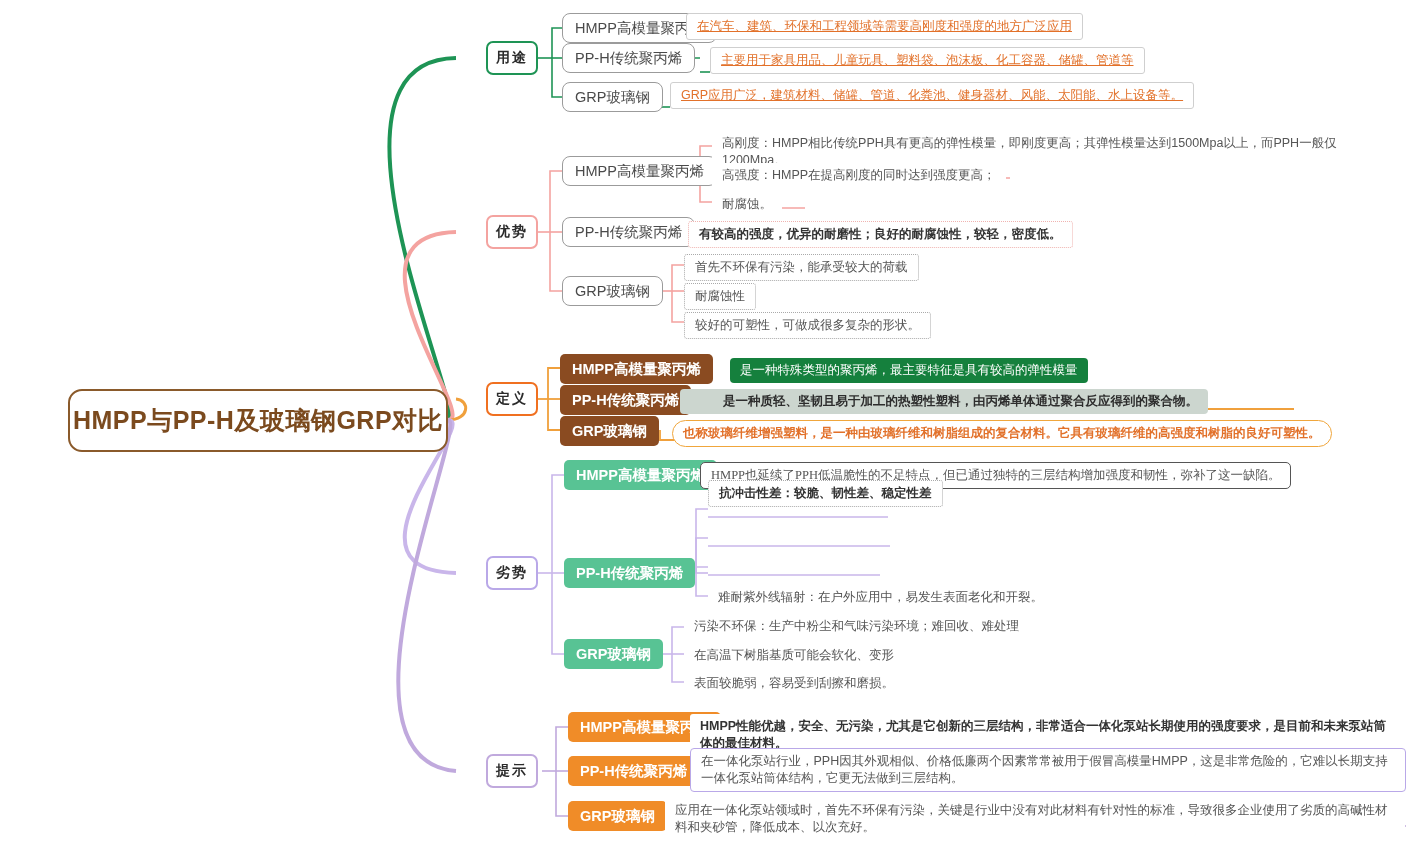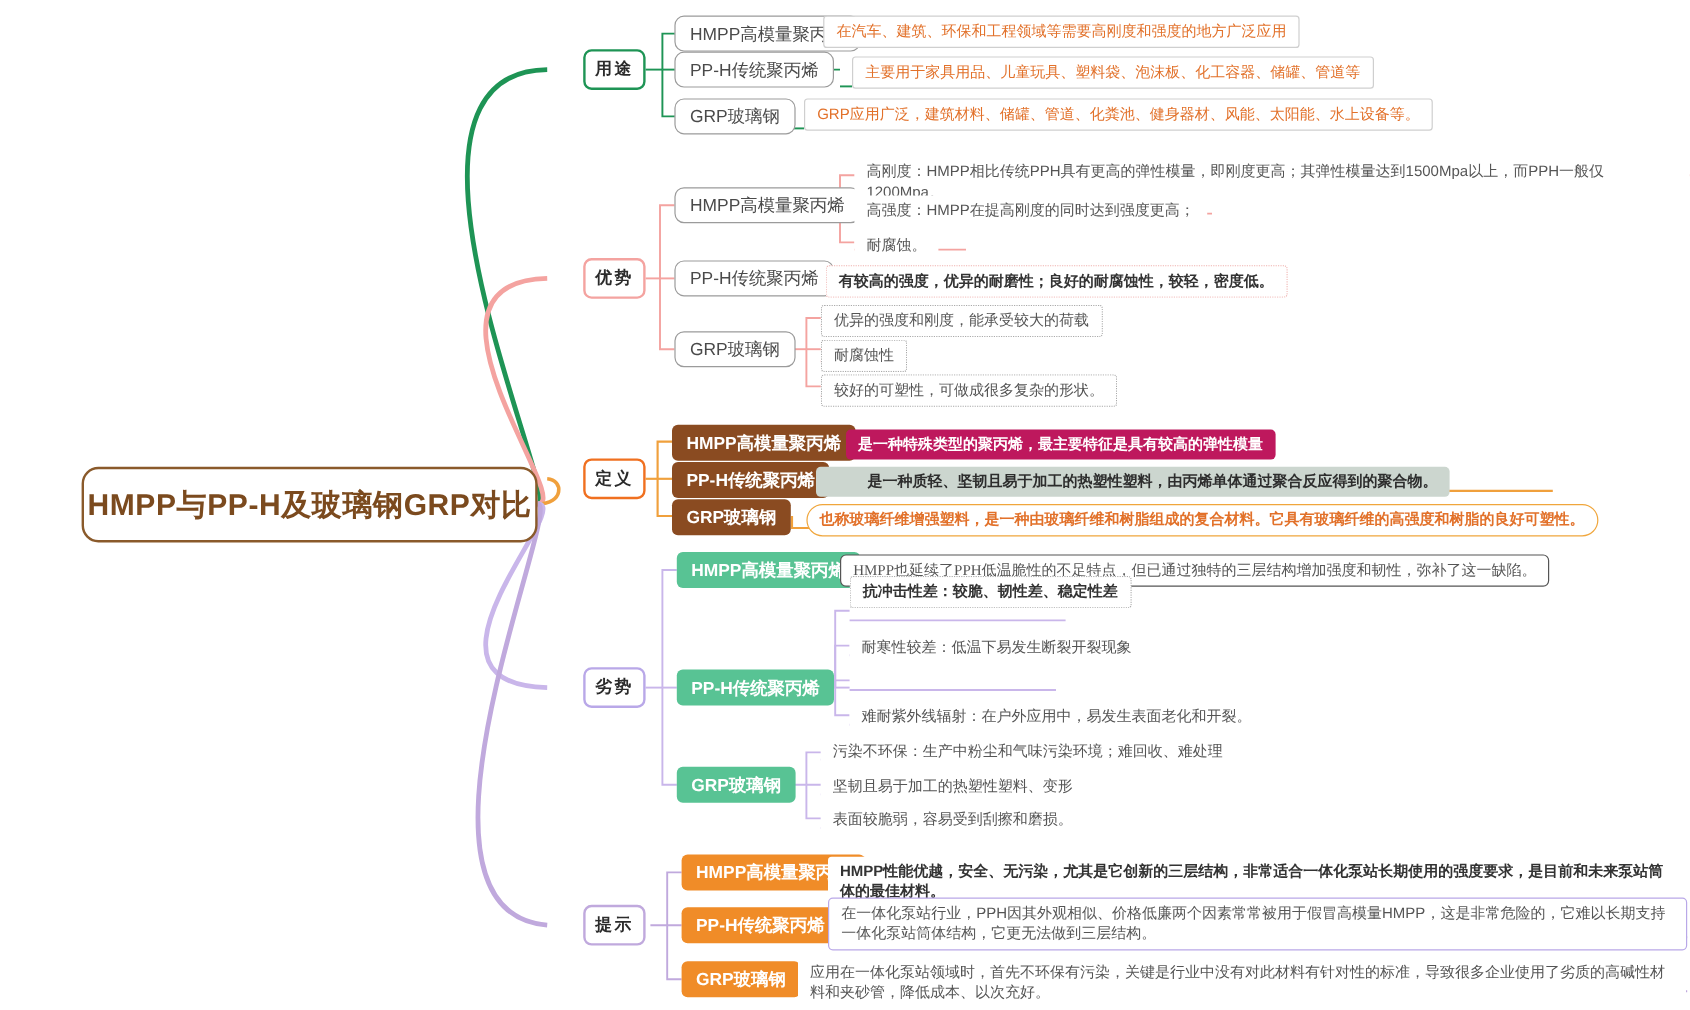--- a/index.html
+++ b/index.html
@@ -46,22 +46,22 @@
   
   .l3{
     min-height:24px;padding:4px 10px;border-radius:3px;
     display:flex;align-items:center;font-size:12.5px;line-height:17px;
     color:#555;background:#fff;white-space:normal;
   }
   .l3.solid-dark{border:1.4px solid #555;border-radius:5px;}
   .l3.dotted{border:1px dotted #aaa;}
   .l3.dotted-pink{border:1px dotted #f0b3b0;}
   .l3.plain{border:none;}
-  .l3.orange-text{color:#e2712a;border:1px solid #cfcfcf;}
-  .l3.pink-bg{background:#be185d;color:#fff;font-weight:bold;border:none;border-radius:4px;}
+  .l3.orange-text{color:#e2712a;border:1px solid #cfcfcf;text-decoration:underline;}
+  .l3.pink-bg{background:#15803d;color:#fff;font-weight:normal;border:none;border-radius:4px;margin-left:25px;}
   .l3.sage-bg{background:#ccd6cf;color:#2d2d2d;font-weight:bold;border:none;border-radius:4px;}
   .l3.pill-orange{border:1.4px solid #f0a63c;border-radius:14px;color:#e2712a;font-weight:bold;}
   .l3.bold{font-weight:bold;color:#333;}
   .l3.purple-border{border:1.2px solid #b9a8e8;border-radius:4px;}
   .l3.wrap{white-space:normal;}
 </style>
 </head>
 <body>
 
 <div id="canvas">
@@ -179,21 +179,21 @@
   <div class="node l2" style="left:562px;top:156px;">HMPP高模量聚丙烯</div>
   <div class="node l2" style="left:562px;top:217px;">PP-H传统聚丙烯</div>
   <div class="node l2" style="left:562px;top:276px;">GRP玻璃钢</div>
 
   <div class="node l3 plain" style="left:712px;top:131px;">高刚度：HMPP相比传统PPH具有更高的弹性模量，即刚度更高；其弹性模量达到1500Mpa以上，而PPH一般仅1200Mpa。</div>
   <div class="node l3 plain" style="left:712px;top:163px;">高强度：HMPP在提高刚度的同时达到强度更高；</div>
   <div class="node l3 plain" style="left:712px;top:192px;">耐腐蚀。</div>
 
   <div class="node l3 dotted-pink bold" style="left:688px;top:221px;">有较高的强度，优异的耐磨性；良好的耐腐蚀性，较轻，密度低。</div>
 
-  <div class="node l3 dotted" style="left:684px;top:254px;">优异的强度和刚度，能承受较大的荷载</div>
+  <div class="node l3 dotted" style="left:684px;top:254px;">首先不环保有污染，能承受较大的荷载</div>
   <div class="node l3 dotted" style="left:684px;top:283px;">耐腐蚀性</div>
   <div class="node l3 dotted" style="left:684px;top:312px;">较好的可塑性，可做成很多复杂的形状。</div>
 
   <div class="node branch b-orange" style="left:486px;top:382px;">定义</div>
 
   <div class="node l2 fill fill-brown" style="left:560px;top:354px;">HMPP高模量聚丙烯</div>
   <div class="node l2 fill fill-brown" style="left:560px;top:385px;">PP-H传统聚丙烯</div>
   <div class="node l2 fill fill-brown" style="left:560px;top:416px;">GRP玻璃钢</div>
 
   <div class="node l3 pink-bg" style="left:705px;top:358px;">是一种特殊类型的聚丙烯，最主要特征是具有较高的弹性模量</div>
@@ -202,25 +202,24 @@
 
   <div class="node branch b-purple" style="left:486px;top:556px;">劣势</div>
 
   <div class="node l2 fill fill-green" style="left:564px;top:460px;">HMPP高模量聚丙烯</div>
   <div class="node l2 fill fill-green" style="left:564px;top:558px;">PP-H传统聚丙烯</div>
   <div class="node l2 fill fill-green" style="left:564px;top:639px;">GRP玻璃钢</div>
 
   <div class="node l3 solid-dark" style="left:700px;top:462px;font-family:Liberation Serif, serif;">HMPP也延续了PPH低温脆性的不足特点，但已通过独特的三层结构增加强度和韧性，弥补了这一缺陷。</div>
 
   <div class="node l3 dotted bold" style="left:708px;top:480px;">抗冲击性差：较脆、韧性差、稳定性差</div>
-  <div class="node l3 plain" style="left:708px;top:527px;">耐寒性较差：低温下易发生断裂开裂现象</div>
   <div class="node l3 plain" style="left:708px;top:585px;">难耐紫外线辐射：在户外应用中，易发生表面老化和开裂。</div>
 
   <div class="node l3 plain" style="left:684px;top:614px;">污染不环保：生产中粉尘和气味污染环境；难回收、难处理</div>
-  <div class="node l3 plain" style="left:684px;top:643px;">坚韧且易于加工的热塑性塑料、变形</div>
+  <div class="node l3 plain" style="left:684px;top:643px;">在高温下树脂基质可能会软化、变形</div>
   <div class="node l3 plain" style="left:684px;top:671px;">表面较脆弱，容易受到刮擦和磨损。</div>
 
   <div class="node branch b-purple2" style="left:486px;top:754px;">提示</div>
 
   <div class="node l2 fill fill-orange" style="left:568px;top:712px;">HMPP高模量聚丙烯</div>
   <div class="node l2 fill fill-orange" style="left:568px;top:756px;">PP-H传统聚丙烯</div>
   <div class="node l2 fill fill-orange" style="left:568px;top:801px;">GRP玻璃钢</div>
 
   <div class="node l3 plain bold" style="left:690px;top:714px;">HMPP性能优越，安全、无污染，尤其是它创新的三层结构，非常适合一体化泵站长期使用的强度要求，是目前和未来泵站筒体的最佳材料。</div>
   <div class="node l3 purple-border wrap" style="left:690px;top:748px;width:716px;">在一体化泵站行业，PPH因其外观相似、价格低廉两个因素常常被用于假冒高模量HMPP，这是非常危险的，它难以长期支持一体化泵站筒体结构，它更无法做到三层结构。</div>

